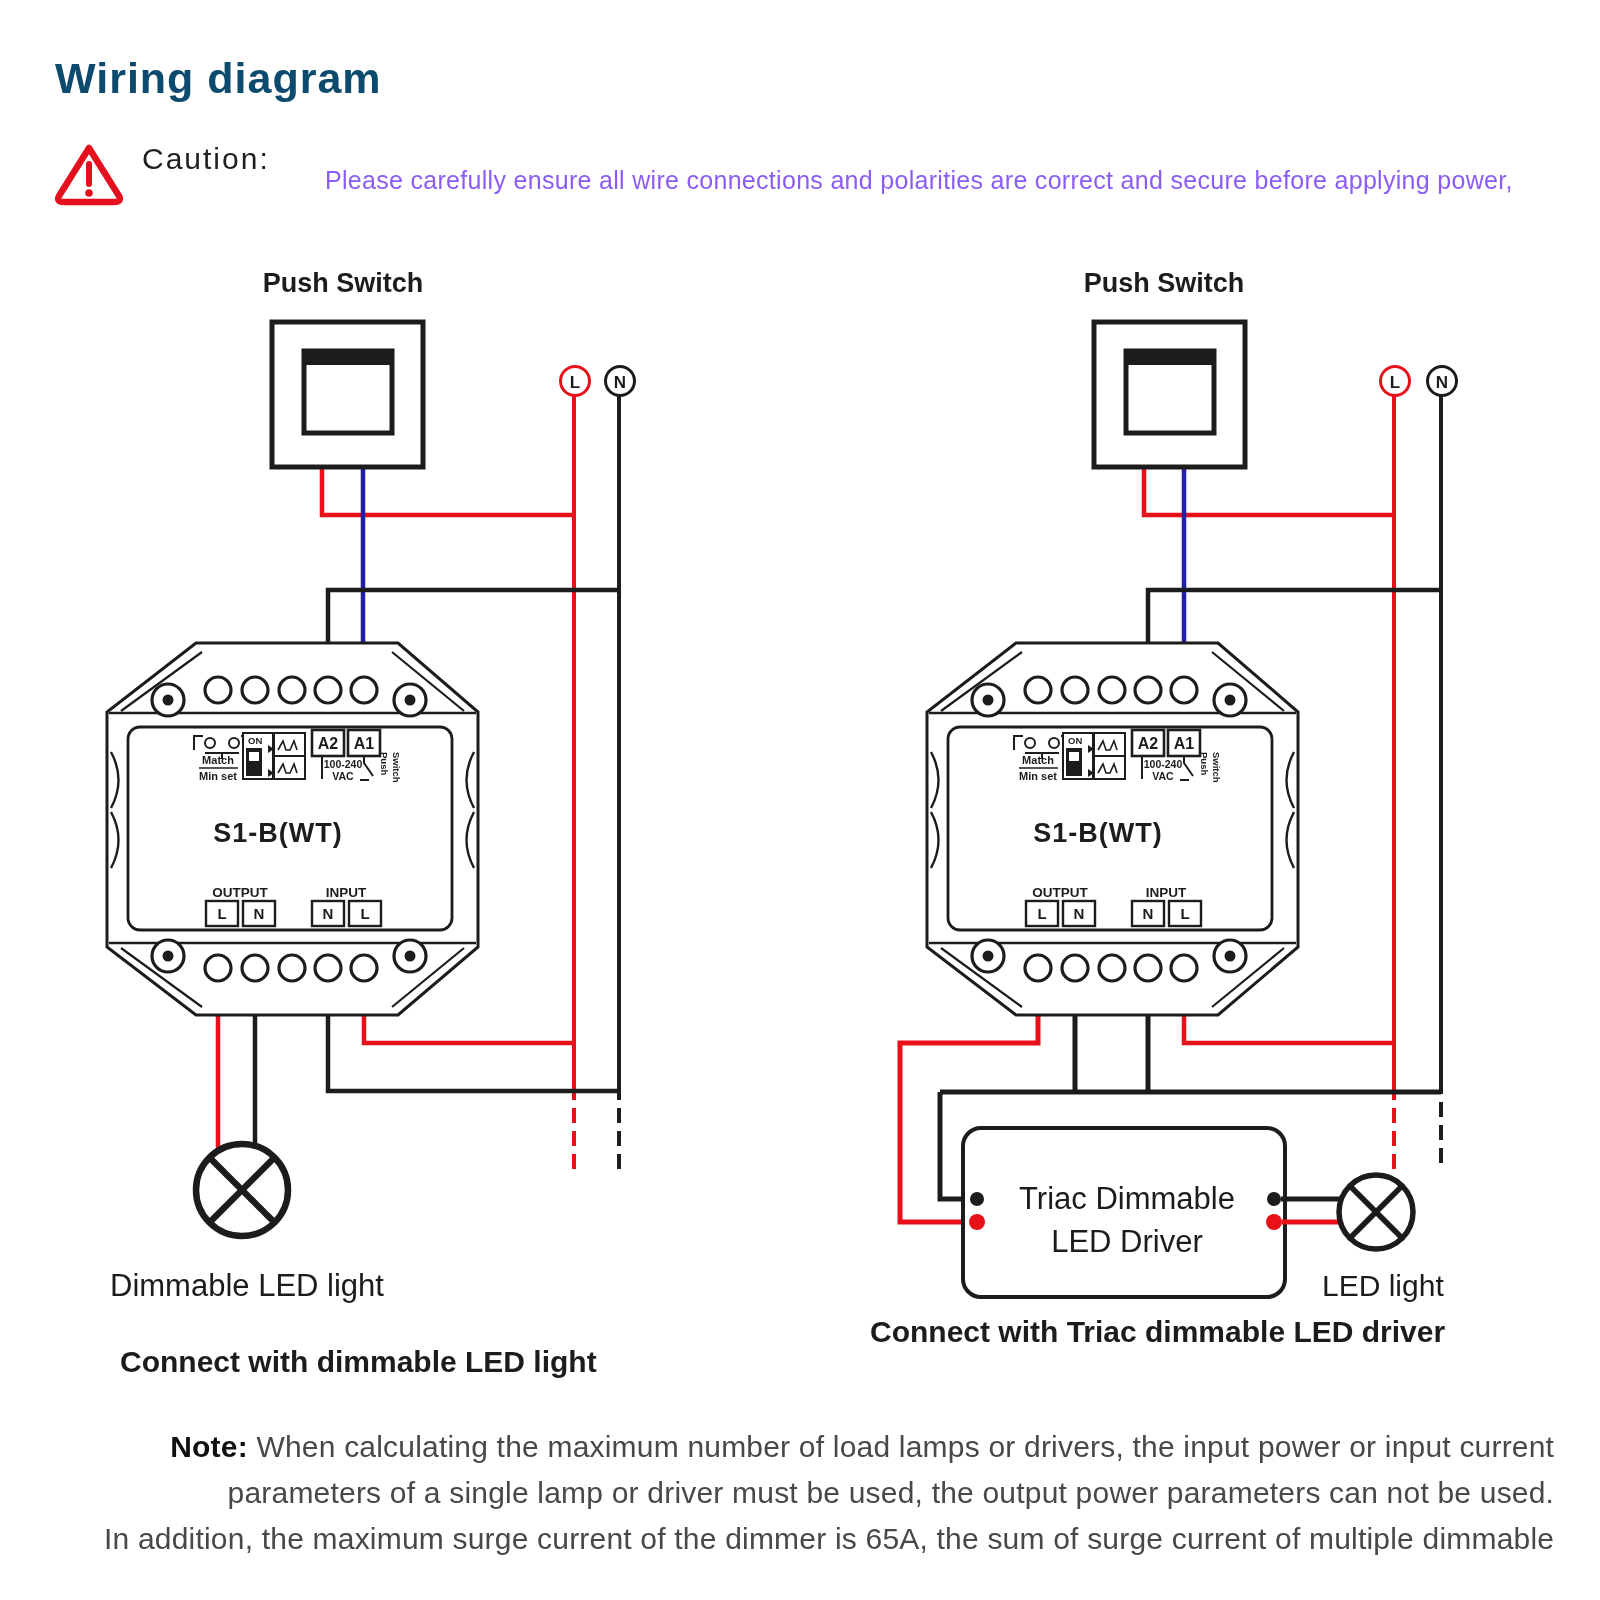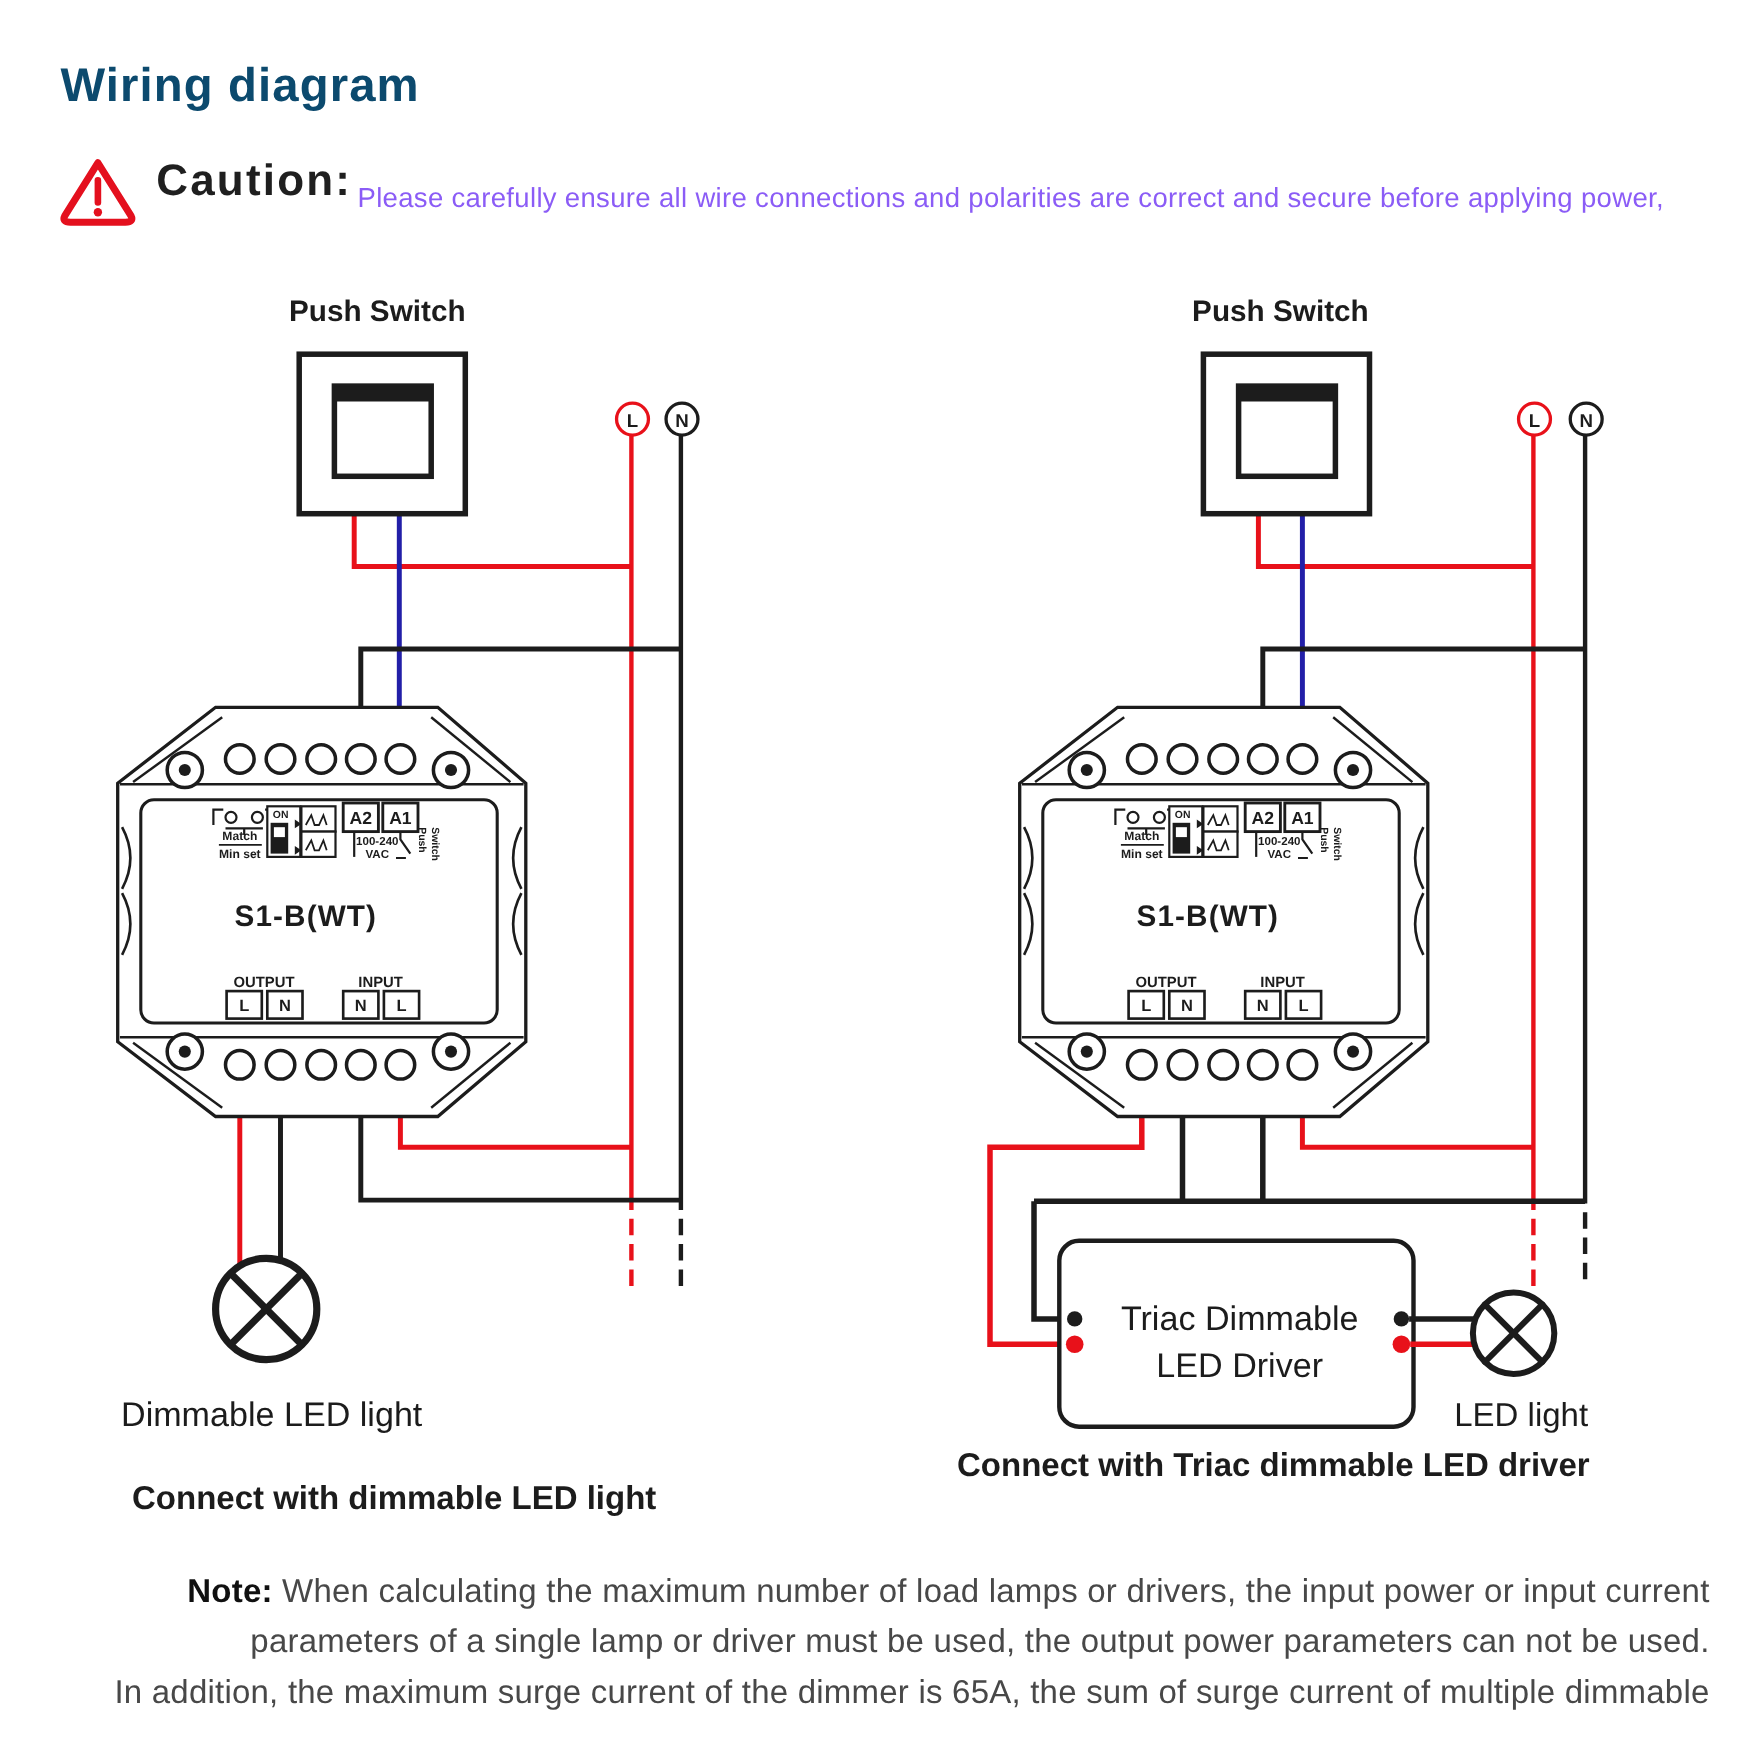--- a/index.html
+++ b/index.html
@@ -6,21 +6,21 @@
   body{
     width:1600px;height:1600px;position:relative;background:#ffffff;
     font-family:"Liberation Sans","DejaVu Sans",sans-serif;color:#1c1c1c;overflow:hidden;
   }
   .abs{position:absolute;}
   .page-title{
     left:55px;top:54px;font-size:43px;letter-spacing:1px;color:#0c4a6e;font-weight:700;
     white-space:nowrap;
   }
   .caution-label{
-    left:142px;top:142px;font-size:40px;color:#1f1f1f;font-weight:700;white-space:nowrap;letter-spacing:2px;
+    left:142px;top:142px;font-size:30px;color:#1f1f1f;font-weight:400;white-space:nowrap;letter-spacing:2px;
   }
   .caution-text{left:325px;top:158px;}
   .caution-line{font-size:25px;line-height:44px;color:#8b5cf6;font-weight:400;white-space:nowrap;letter-spacing:.3px;}
   .diagram-svg{left:0;top:0;width:1600px;height:1600px;}
   .note-block{left:104px;top:1424px;text-align:right;}
   .note-line{font-size:30px;line-height:46px;color:#484848;white-space:nowrap;letter-spacing:.2px;}
   .note-label{font-weight:700;color:#101010;}
   svg text{fill:#1c1c1c;}
   .svg-label{font-weight:600;}
 </style>

